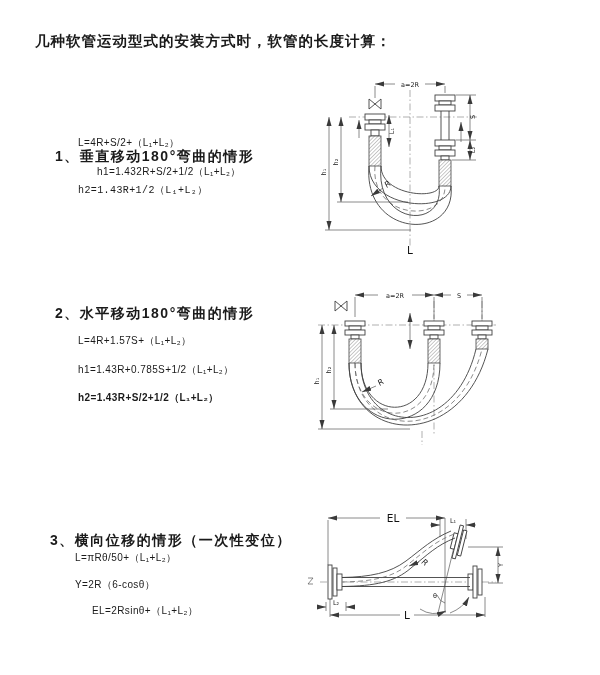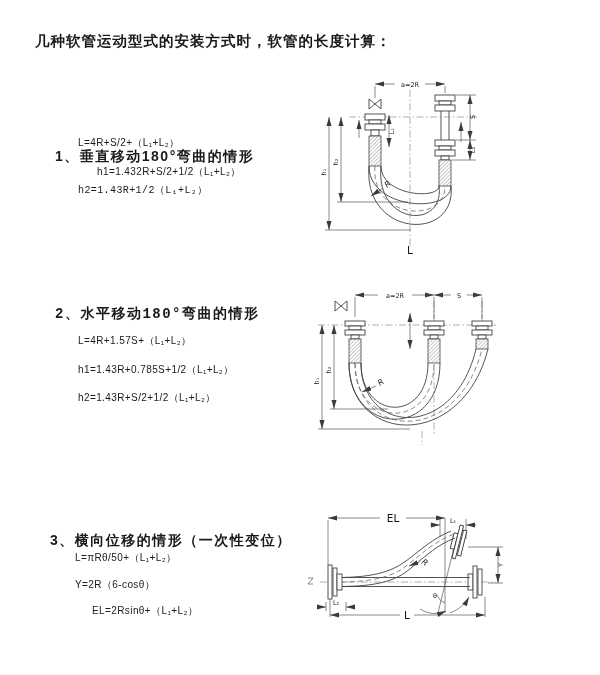--- a/index.html
+++ b/index.html
@@ -26,24 +26,24 @@
 </head>
 <body>
 
 <div class="abs page-title" style="left:35px;top:32px;">几种软管运动型式的安装方式时，软管的长度计算：</div>
 
 <div class="abs heading" style="left:55px;top:108px;margin-top:40px;">1、垂直移动180°弯曲的情形</div>
 <div class="abs formula" style="left:78px;top:136px;">L=4R+S/2+（L₁+L₂）</div>
 <div class="abs formula" style="left:78px;top:165px;padding-left:19px;">h1=1.432R+S/2+1/2（L₁+L₂）</div>
 <div class="abs formula" style="left:78px;top:183px;font-family:Liberation Mono, monospace;">h2=1.43R+1/2（L₁+L₂）</div>
 
-<div class="abs heading" style="left:55px;top:305px;font-family:Liberation Mono, monospace;">2、水平移动180°弯曲的情形</div>
+<div class="abs heading" style="left:55px;top:305px;">2、水平移动180°弯曲的情形</div>
 <div class="abs formula" style="left:78px;top:334px;">L=4R+1.57S+（L₁+L₂）</div>
 <div class="abs formula" style="left:78px;top:363px;">h1=1.43R+0.785S+1/2（L₁+L₂）</div>
-<div class="abs formula" style="left:78px;top:391px;">h2=1.43R+S/2+1/2（L₁+L₂）</div>
+<div class="abs formula" style="left:78px;top:391px;font-weight:bold;">h2=1.43R+S/2+1/2（L₁+L₂）</div>
 
 <div class="abs heading" style="left:50px;top:532px;">3、横向位移的情形（一次性变位）</div>
 <div class="abs formula" style="left:75px;top:551px;">L=πRθ/50+（L₁+L₂）</div>
 <div class="abs formula" style="left:75px;top:578px;">Y=2R（6-cosθ）</div>
 <div class="abs formula" style="left:75px;top:604px;margin-left:17px;">EL=2Rsinθ+（L₁+L₂）</div>
 
 <svg class="abs" style="left:315px;top:70px;" width="200" height="192" viewBox="0 0 200 192">
   <defs>
     <marker id="ar1" viewBox="0 0 10 6" refX="9.3" refY="3" markerWidth="10" markerHeight="6" orient="auto-start-reverse" markerUnits="userSpaceOnUse">
       <path d="M0,0.4 L9.3,3 L0,5.6 Z" fill="#3a3a3a"></path>

